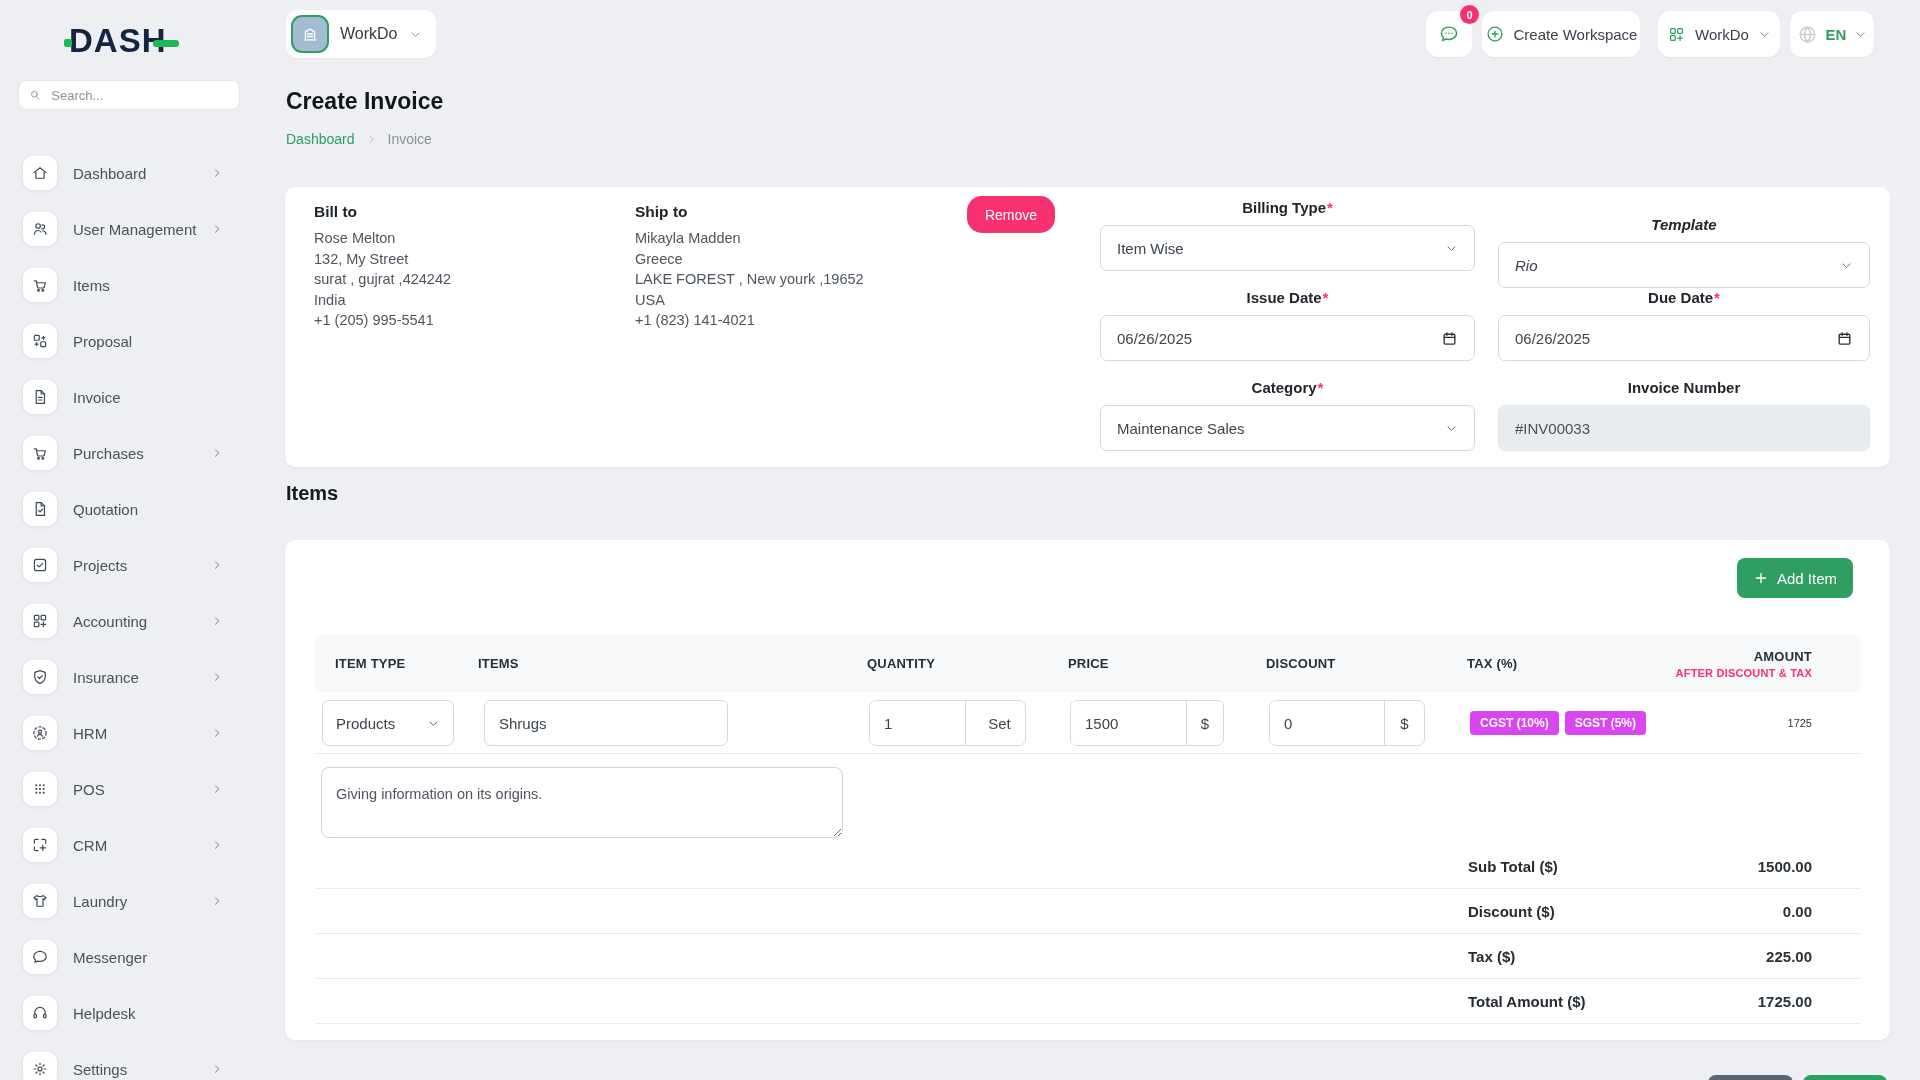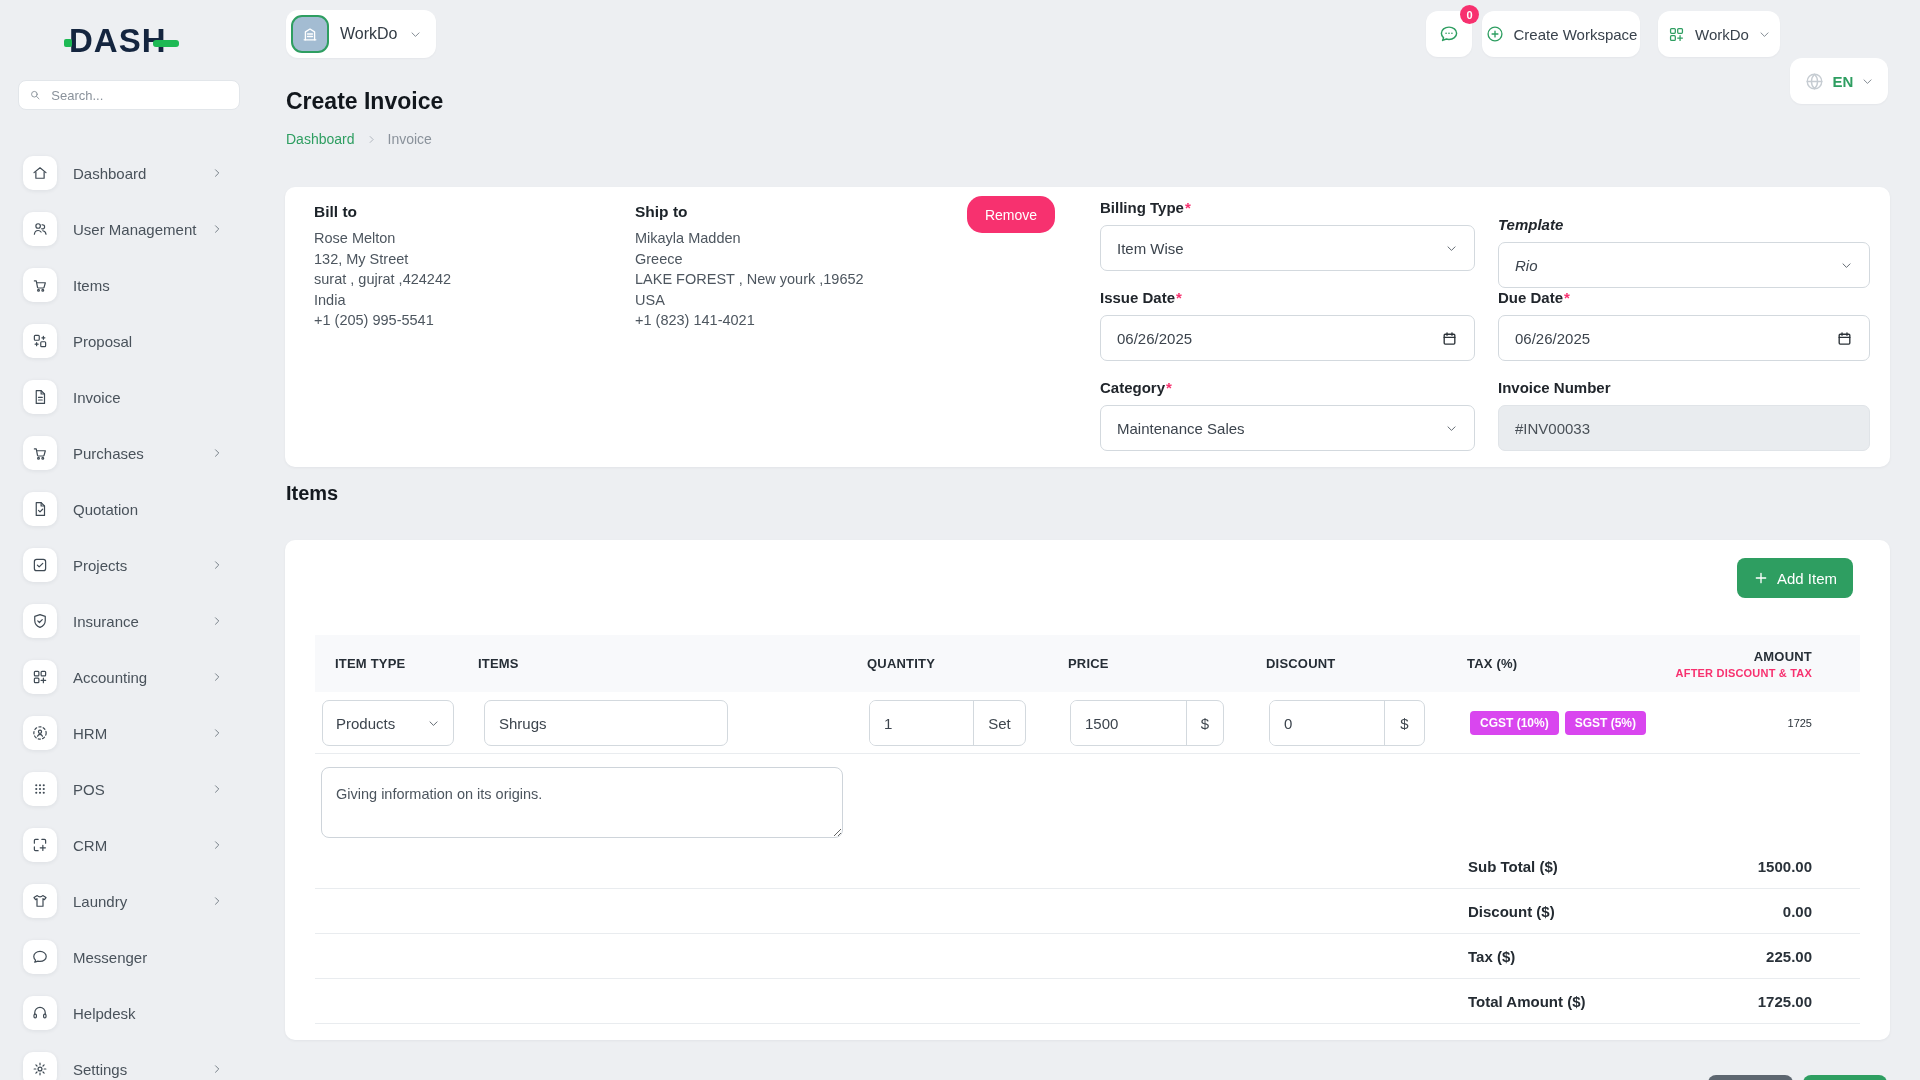--- a/index.html
+++ b/index.html
@@ -33,21 +33,21 @@
   .ws-avatar .ic{width:20px;height:20px;}
   .ws-label{font-size:16px;color:#333c45;}
   .chev{width:13px;height:13px;color:#707a83;}
   .chat-pill{left:1426px;width:46px;}
   .chat-pill .ic{width:22px;height:22px;color:#2e9e61;}
   .chat-badge{position:absolute;top:-6px;right:-7px;min-width:19px;height:19px;border-radius:10px;background:#f7316f;color:#fff;font-size:11px;font-weight:700;display:flex;align-items:center;justify-content:center;}
   .create-pill{left:1482px;width:158px;gap:9px;font-size:15px;color:#39424c;}
   .create-pill .ic{width:20px;height:20px;color:#2e9e61;}
   .switch-pill{left:1658px;width:122px;gap:9px;font-size:15px;color:#39424c;}
   .switch-pill .ic-app{width:19px;height:19px;color:#2e9e61;}
-  .lang-pill{left:1790px;width:98px;gap:8px;margin-top:47px;}
+  .lang-pill{left:1790px;width:84px;gap:8px;}
   .lang-pill .globe{width:21px;height:21px;color:#c6ccd2;}
   .lang-label{font-size:15px;font-weight:700;color:#2e9e61;}
 
   
   .page-title{position:absolute;left:286px;top:88px;font-size:23px;font-weight:700;color:#12171d;}
   .breadcrumb{position:absolute;left:286px;top:131px;display:flex;align-items:center;gap:11px;font-size:14px;}
   .bc-home{color:#2e9e61;text-decoration:none;cursor:pointer;}
   .bc-sep{width:11px;height:11px;color:#9aa2ab;}
   .bc-cur{color:#8a929b;}
 
@@ -57,21 +57,21 @@
   #card-items{left:285px;top:540px;width:1605px;height:500px;}
 
   
   .addr-col{position:absolute;top:16px;}
   #bill-col{left:29px;} #ship-col{left:350px;}
   .addr-head{font-size:15.5px;font-weight:700;color:#1b2228;margin-bottom:7px;}
   .addr-line{font-size:14.5px;color:#4d565f;line-height:20.5px;}
   .remove-btn{position:absolute;left:682px;top:9px;width:88px;height:37px;background:#f7316f;color:#fff;border:none;border-radius:15px;font-size:14px;font-family:"Liberation Sans",sans-serif;cursor:pointer;}
 
   
-  .fb{position:absolute;width:375px;}
+  .fb{position:absolute;width:375px;text-align:center;}
   #fb-billing{left:815px;top:12px;} #fb-template{left:1213px;top:29px;width:372px;font-style:italic;}
   #fb-issue{left:815px;top:102px;}  #fb-due{left:1213px;top:102px;width:372px;}
   #fb-category{left:815px;top:192px;}#fb-invnum{left:1213px;top:192px;width:372px;}
   .fld-label{font-size:15px;font-weight:700;color:#21262c;margin-bottom:9px;}
   .req{color:#f7316f;margin-left:1px;}
   .control{height:46px;border:1px solid #d3d9de;border-radius:7px;background:#fff;display:flex;align-items:center;justify-content:space-between;padding:0 16px;font-size:15px;color:#3c444d;box-sizing:border-box;cursor:pointer;}
   .control .chev{width:13px;height:13px;color:#4b545d;}
   .cal{width:17px;height:17px;color:#2b3238;}
   .control.disabled{background:#e9ecef;border-color:#e0e4e8;color:#495057;cursor:default;}
 
@@ -90,21 +90,21 @@
   .th-amount .a-sub{font-size:11px;font-weight:700;color:#f7316f;letter-spacing:.2px;}
 
   .row-controls{position:absolute;left:30px;top:160px;width:1545px;height:46px;}
   .rc{position:absolute;top:0;height:46px;box-sizing:border-box;}
   .sel-products{left:7px;width:132px;padding:0 13px;}
   .inp{border:1px solid #d3d9de;border-radius:7px;font-size:15px;color:#3c444d;padding:0 14px;font-family:"Liberation Sans",sans-serif;outline:none;box-sizing:border-box;height:46px;background:#fff;}
   .inp-items{left:169px;width:244px;position:absolute;}
   .igroup{position:absolute;display:flex;border:1px solid #d3d9de;border-radius:7px;overflow:hidden;background:#fff;height:46px;box-sizing:border-box;}
   .igroup input{border:none;outline:none;font-size:15px;color:#3c444d;padding:0 14px;font-family:"Liberation Sans",sans-serif;min-width:0;}
   .iaddon{display:flex;align-items:center;justify-content:center;border-left:1px solid #d3d9de;font-size:15px;color:#3e464e;flex:none;}
-  .g-qty{left:554px;width:157px;} .g-qty input{width:104px;} .g-qty .iaddon{width:51px;}
+  .g-qty{left:554px;width:157px;} .g-qty input{width:104px;} .g-qty .iaddon{width:51px;padding-left:8px;}
   .g-price{left:755px;width:154px;} .g-price input{width:117px;} .g-price .iaddon{width:36px;}
   .g-disc{left:954px;width:156px;} .g-disc input{width:116px;} .g-disc .iaddon{width:39px;}
   .taxes{left:1155px;position:absolute;top:0;height:46px;display:flex;align-items:center;gap:6px;}
   .tax-badge{background:#d946ef;color:#fff;font-size:12px;font-weight:600;padding:5px 10px;border-radius:4px;white-space:nowrap;}
   .amount-val{position:absolute;right:48px;top:0;height:46px;display:flex;align-items:center;font-size:11px;color:#2a323a;}
 
   .hairline{position:absolute;left:30px;width:1545px;height:1px;background:#e9ecef;}
   .desc-area{position:absolute;left:36px;top:227px;width:522px;height:71px;border:1px solid #ced4da;border-radius:8px;padding:16px 14px;font-size:14.5px;color:#4c555e;font-family:"Liberation Sans",sans-serif;box-sizing:border-box;resize:both;outline:none;line-height:20px;}
 
   .totals{position:absolute;left:30px;top:304px;width:1545px;}
@@ -251,44 +251,44 @@
           <span class="ic menu-chevron">
             <svg viewBox="0 0 24 24">
               <path d="M9 5.5 15.5 12 9 18.5"></path>
             </svg>
           </span>
         </div>
         <div class="menu-item">
           <span class="icon-box">
             <span class="ic">
               <svg viewBox="0 0 24 24">
-                <path d="M12 3.5l7 2.3v5.4c0 4.3-2.9 7.6-7 9.3-4.1-1.7-7-5-7-9.3V5.8z"></path>
-                <path d="M9 11.8l2.2 2.2 3.8-3.8"></path>
-              </svg>
-            </span>
-          </span>
-          <span class="menu-label">Insurance</span>
-          <span class="ic menu-chevron">
-            <svg viewBox="0 0 24 24">
-              <path d="M9 5.5 15.5 12 9 18.5"></path>
-            </svg>
-          </span>
-        </div>
-        <div class="menu-item">
-          <span class="icon-box">
-            <span class="ic">
-              <svg viewBox="0 0 24 24">
                 <rect x="4.5" y="4.5" width="6" height="6" rx="1.2"></rect>
                 <rect x="13.5" y="4.5" width="6" height="6" rx="1.2"></rect>
                 <rect x="4.5" y="13.5" width="6" height="6" rx="1.2"></rect>
                 <path d="M16.5 13.5v6M13.5 16.5h6"></path>
               </svg>
             </span>
           </span>
           <span class="menu-label">Accounting</span>
+          <span class="ic menu-chevron">
+            <svg viewBox="0 0 24 24">
+              <path d="M9 5.5 15.5 12 9 18.5"></path>
+            </svg>
+          </span>
+        </div>
+        <div class="menu-item">
+          <span class="icon-box">
+            <span class="ic">
+              <svg viewBox="0 0 24 24">
+                <path d="M12 3.5l7 2.3v5.4c0 4.3-2.9 7.6-7 9.3-4.1-1.7-7-5-7-9.3V5.8z"></path>
+                <path d="M9 11.8l2.2 2.2 3.8-3.8"></path>
+              </svg>
+            </span>
+          </span>
+          <span class="menu-label">Insurance</span>
           <span class="ic menu-chevron">
             <svg viewBox="0 0 24 24">
               <path d="M9 5.5 15.5 12 9 18.5"></path>
             </svg>
           </span>
         </div>
         <div class="menu-item">
           <span class="icon-box">
             <span class="ic">
               <svg viewBox="0 0 24 24">

